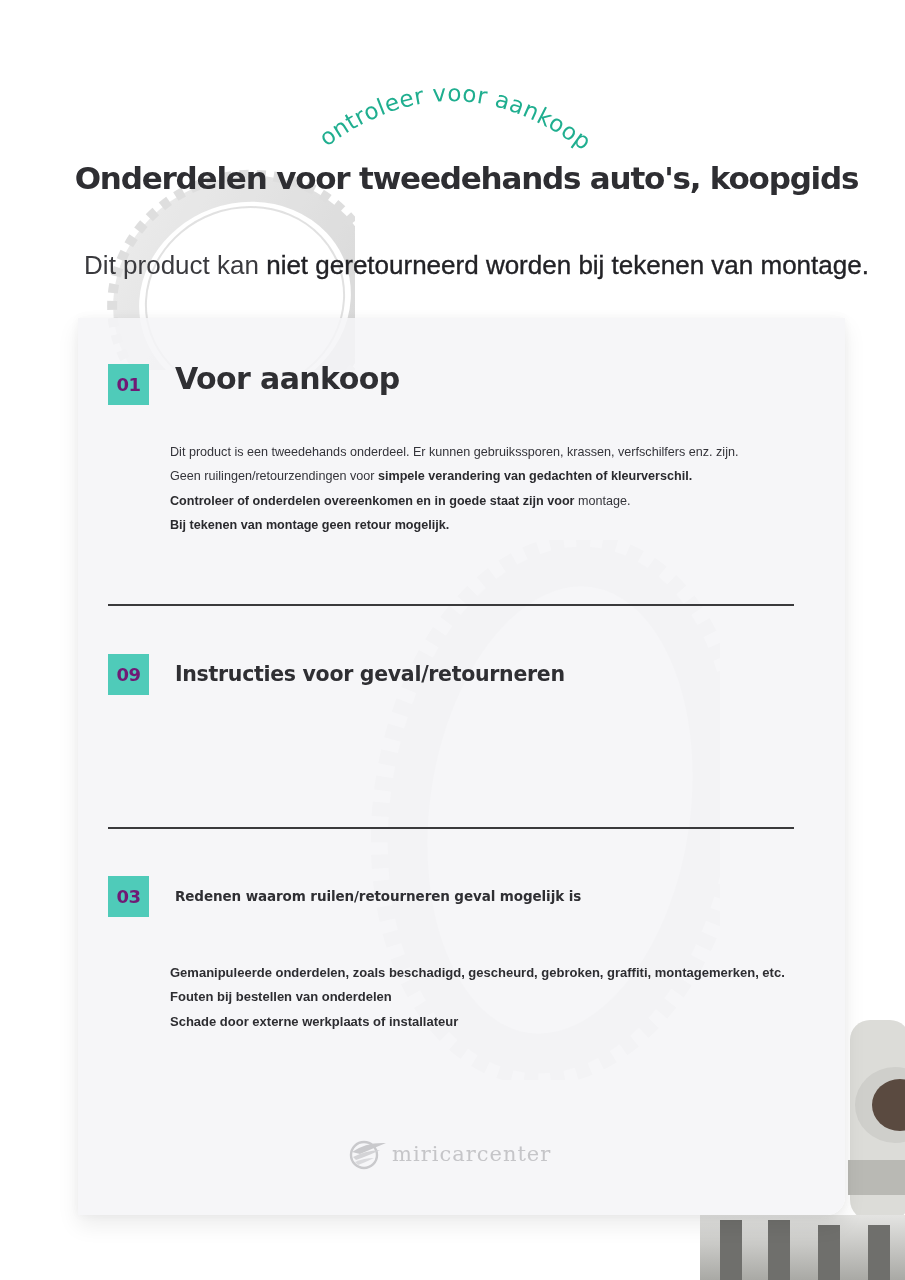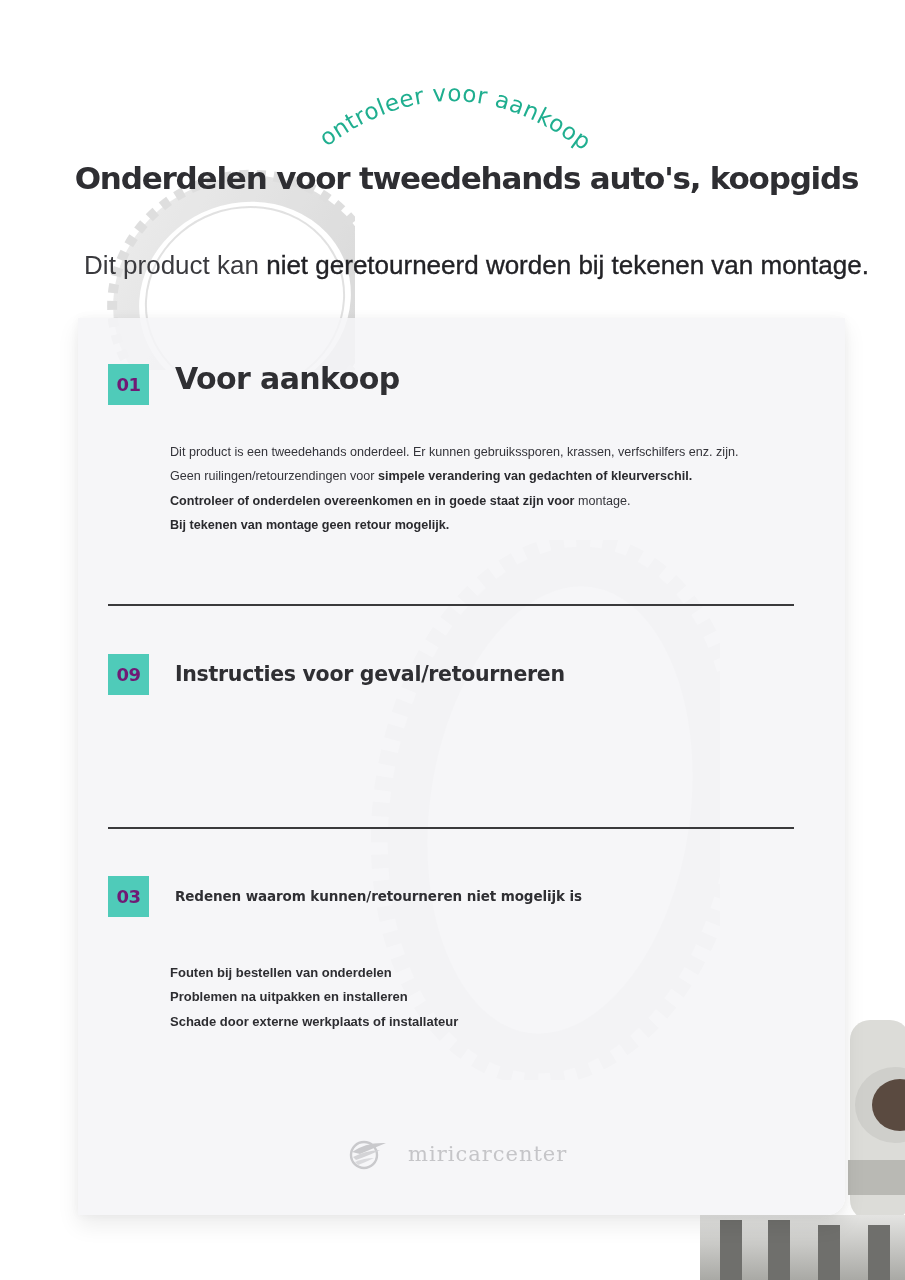--- a/index.html
+++ b/index.html
@@ -44,21 +44,21 @@
   .sec2-title { top: 344px; font-size: 20.5px; letter-spacing: -0.3px; }
   .sec3-title { top: 570px; font-size: 13.5px; letter-spacing: -0.1px; }
 
   .lines { position: absolute; left: 92px; font-family: "Liberation Sans", sans-serif; font-size: 12.6px; color: #34343a; white-space: nowrap; }
   .lines div { height: 24.3px; line-height: 24.3px; }
   .lines b { font-weight: bold; color: #2a2a2e; }
   .lines.boldset div { font-weight: bold; color: #2d2d31; font-size: 13px; }
 
   .divider { position: absolute; left: 30px; width: 686px; height: 1.5px; background: #3a3a3c; }
 
-  .logo { position: absolute; left: 270px; top: 820px; display: flex; align-items: center; gap: 20px; }
+  .logo { position: absolute; left: 270px; top: 820px; display: flex; align-items: center; gap: 4px; }
   .logo-text { font-family: "DejaVu Serif", serif; font-size: 21px; color: #c5c5c8; letter-spacing: 1px; }
 </style>
 </head>
 <body>
 
 <div class="gear-layer">
 
   <svg class="gear" style="left:95px;top:150px" width="260" height="220" viewBox="0 0 260 220">
     <defs>
       <linearGradient id="g1" x1="0" y1="0" x2="1" y2="1">
@@ -124,24 +124,24 @@
   </div>
 
   <div class="divider" style="top:286px"></div>
 
   <div class="badge" style="top:336px">09</div>
   <h2 class="sec-title sec2-title">Instructies voor geval/retourneren</h2>
 
   <div class="divider" style="top:509px"></div>
 
   <div class="badge" style="top:558px">03</div>
-  <h2 class="sec-title sec3-title">Redenen waarom kunnen/retourneren niet mogelijk is</h2>
+  <h2 class="sec-title sec3-title">Redenen waarom ruilen/retourneren geval mogelijk is</h2>
   <div class="lines boldset" style="top:643px">
+    <div>Gemanipuleerde onderdelen, zoals beschadigd, gescheurd, gebroken, graffiti, montagemerken, etc.</div>
     <div>Fouten bij bestellen van onderdelen</div>
-    <div>Problemen na uitpakken en installeren</div>
     <div>Schade door externe werkplaats of installateur</div>
   </div>
 
   <div class="logo">
     <svg width="40" height="32" viewBox="0 0 40 32">
       <circle cx="16" cy="17" r="13" fill="none" stroke="#c9c9cc" stroke-width="2.4"></circle>
       <path d="M4 14 Q18 4 38 5 Q26 10 12 16 Z" fill="#c9c9cc"></path>
       <path d="M5 19 Q16 13 32 12 Q22 17 8 22 Z" fill="#d3d3d6"></path>
       <path d="M7 24 Q16 20 26 20 Q18 24 10 27 Z" fill="#dadadd"></path>
     </svg>

